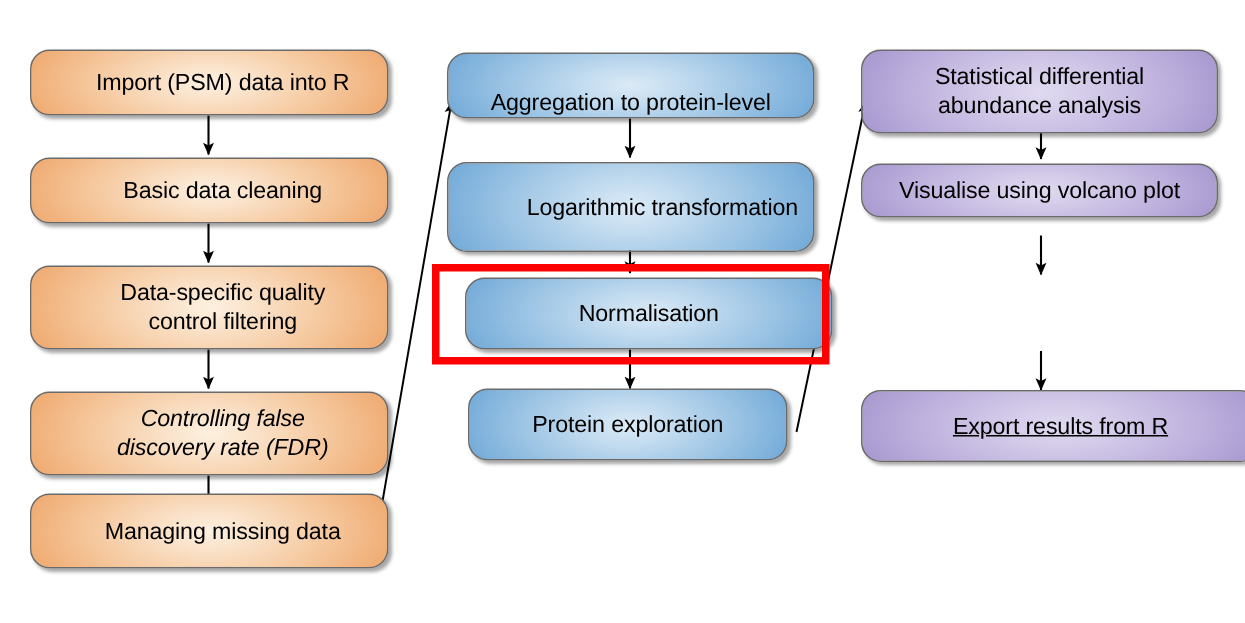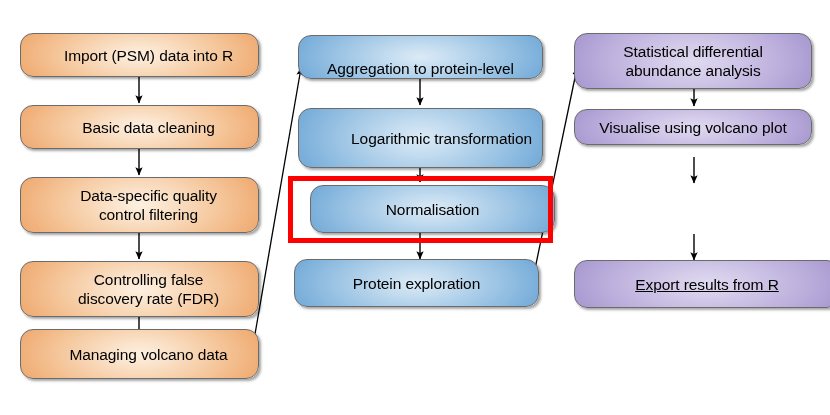--- a/index.html
+++ b/index.html
@@ -107,42 +107,42 @@
 
   <div class="node col-orange" style="left:20px; top:105px; width:239px; height:44px;">
     <span class="node-label">Basic data cleaning</span>
   </div>
 
   <div class="node col-orange" style="left:20px; top:177px; width:239px; height:56px;">
     <span class="node-label">Data-specific quality
 control filtering</span>
   </div>
 
-  <div class="node col-orange" style="left:20px; top:261px; width:239px; height:56px;">
+  <div class="node col-orange" style="left:20px; top:261px; width:239px; height:56px;font-style:italic;">
     <span class="node-label">Controlling false
 discovery rate (FDR)</span>
   </div>
 
   <div class="node col-orange" style="left:20px; top:329px; width:239px; height:50px;">
-    <span class="node-label">Managing volcano data</span>
+    <span class="node-label">Managing missing data</span>
   </div>
 
   <div class="node col-blue" style="left:298px; top:35px; width:245px; height:44px;align-items:flex-end;">
     <span class="node-label">Aggregation to protein-level</span>
   </div>
 
   <div class="node col-blue" style="left:298px; top:108px; width:245px; height:60px;justify-content:flex-end;">
     <span class="node-label">Logarithmic transformation</span>
   </div>
 
   <div class="node col-blue" style="left:298px; top:185px; width:245px; height:48px;margin-left:12px;">
     <span class="node-label">Normalisation</span>
   </div>
 
-  <div class="node col-blue" style="left:294px; top:259px; width:245px; height:48px;">
+  <div class="node col-blue" style="left:312px; top:259px; width:213px; height:48px;">
     <span class="node-label">Protein exploration</span>
   </div>
 
   <div class="highlight-box" style="left:288px; top:176px; width:265px; height:67px;"></div>
 
   <div class="node col-purple" style="left:574px; top:33px; width:238px; height:56px;">
     <span class="node-label">Statistical differential
 abundance analysis</span>
   </div>
 

